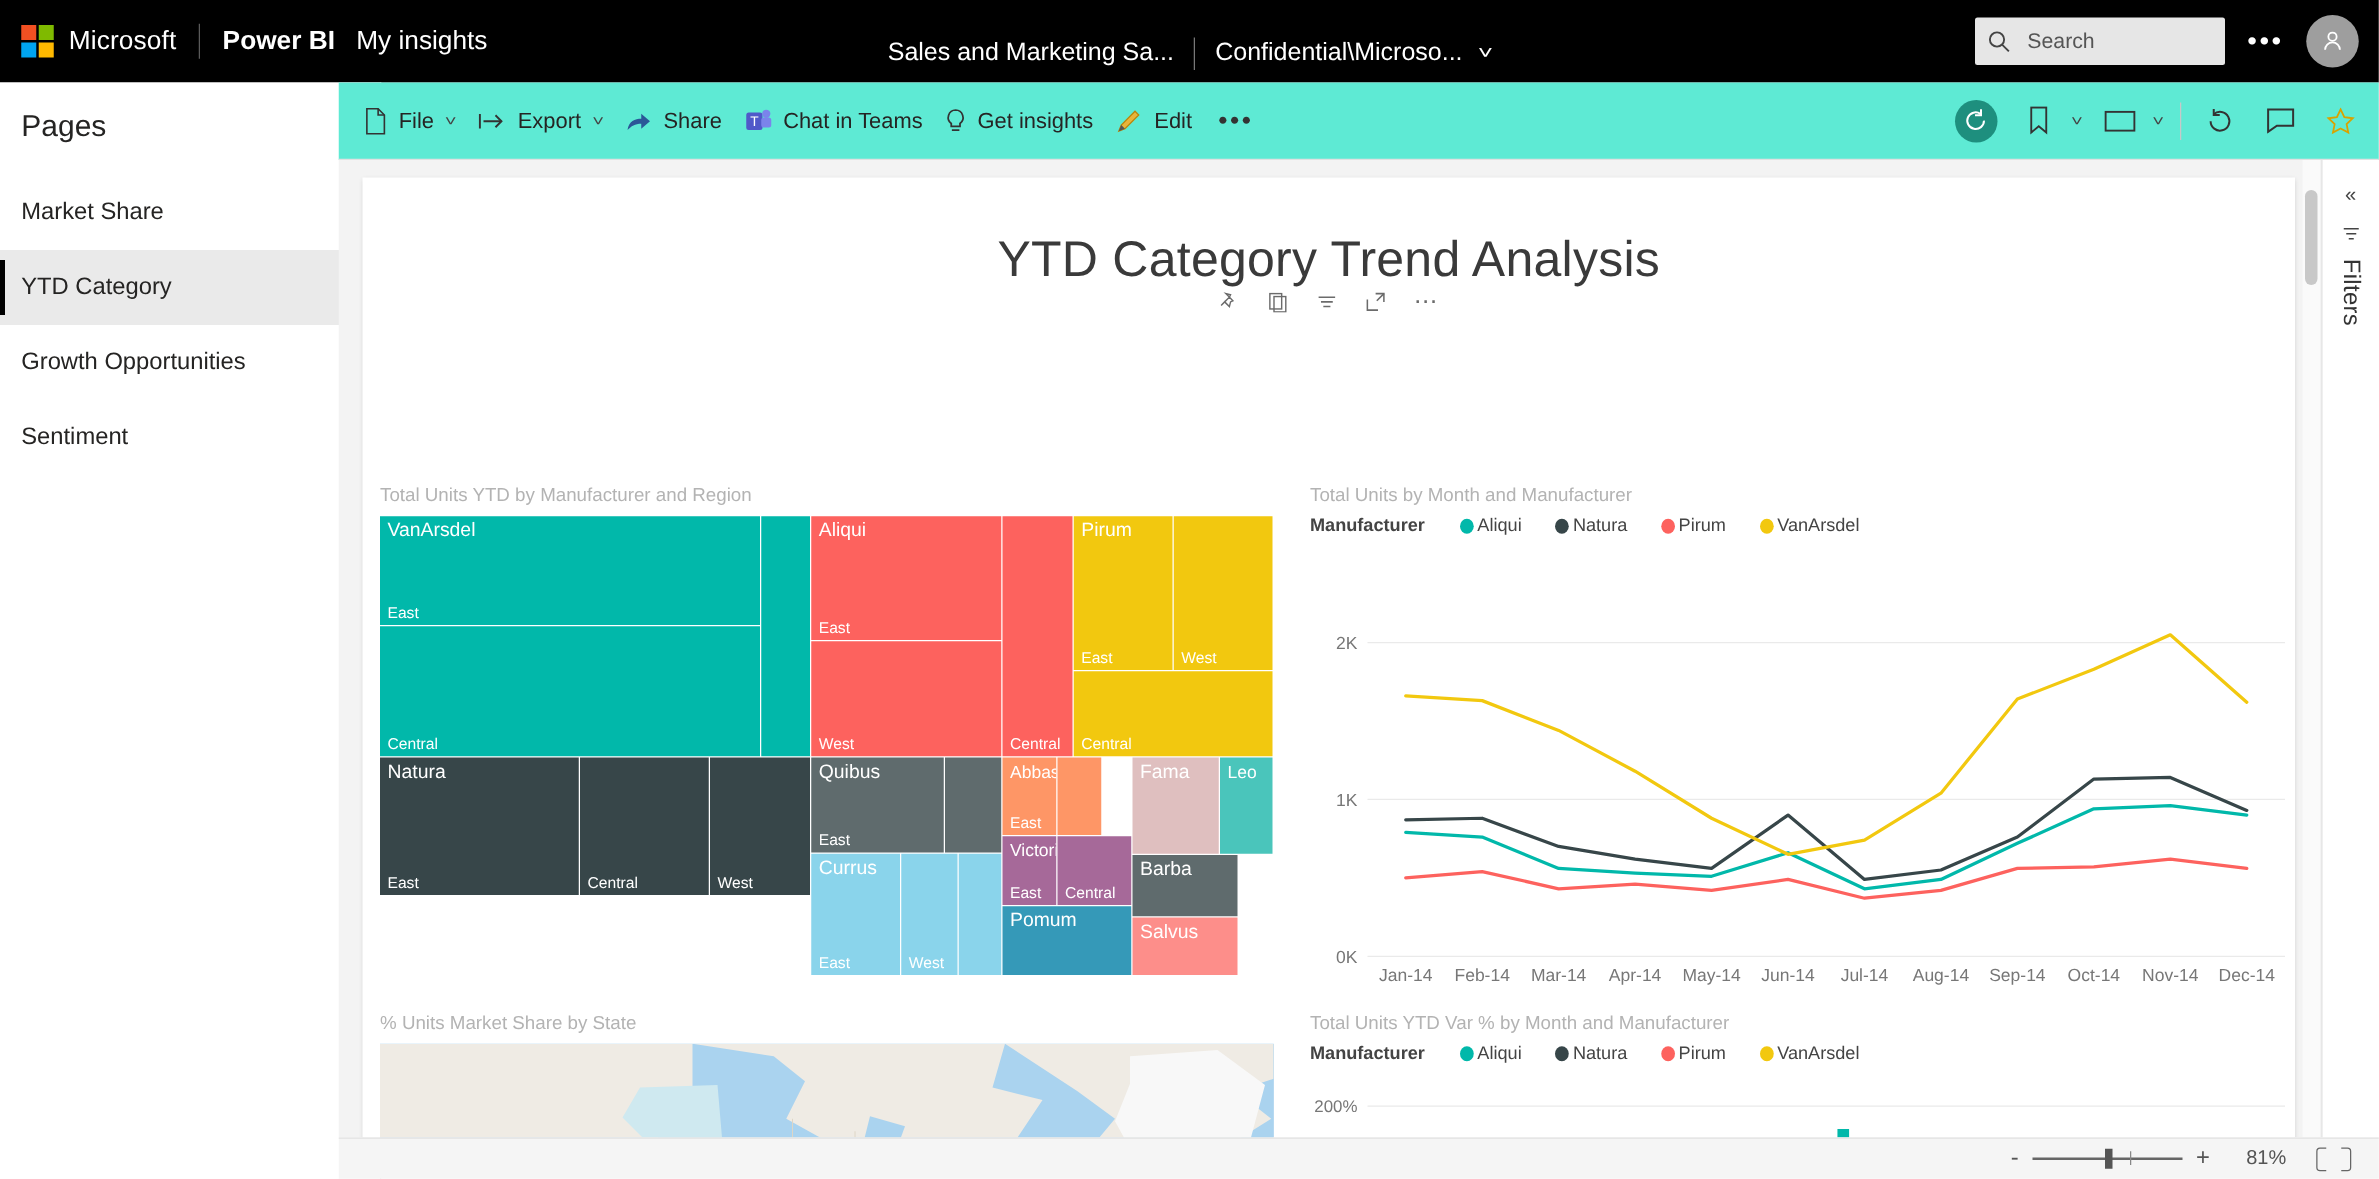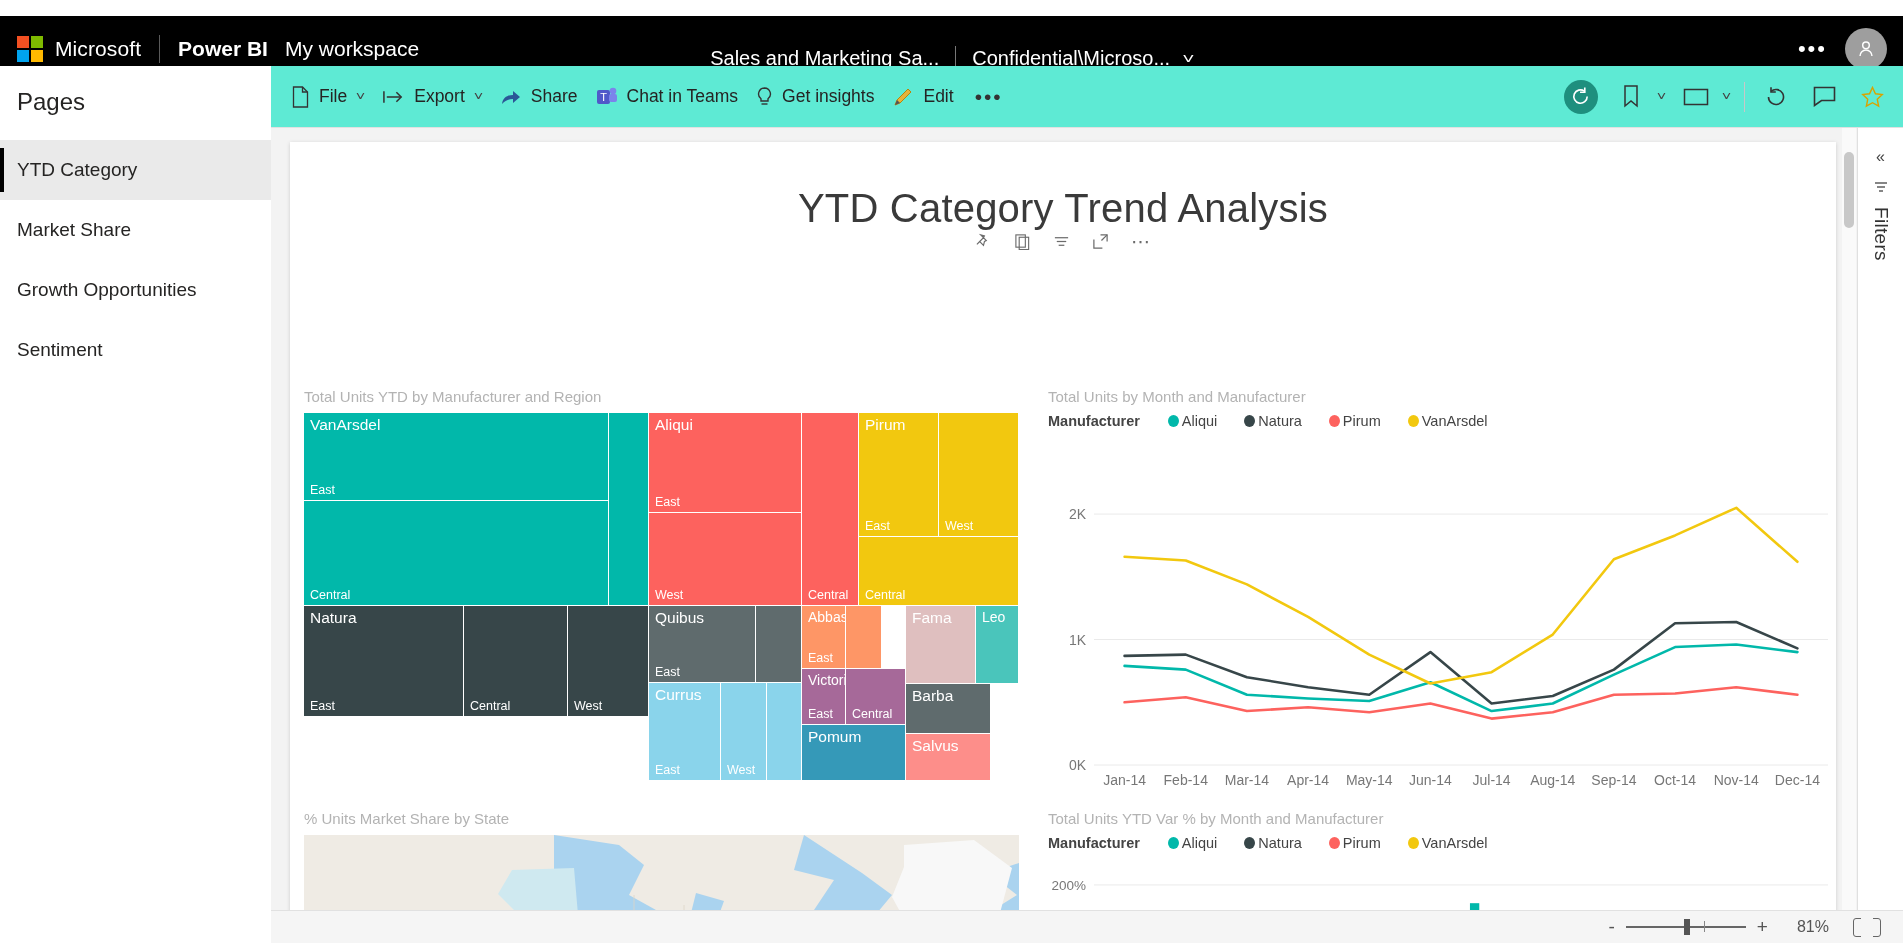--- a/index.html
+++ b/index.html
@@ -5,21 +5,21 @@
   * { box-sizing: border-box; margin: 0; padding: 0; }
   html, body {
     width: 1903px; height: 943px;
     font-family: "Liberation Sans", sans-serif;
     background: #ffffff;
     overflow: hidden;
   }
 
   
   .topbar {
-    position: absolute; top: 16px; left: 0; width: 1903px; height: 66px;
+    position: absolute; top: 0; left: 0; width: 1903px; height: 66px;
     background: #000000; display: flex; align-items: center;
   }
   .ms-logo { display: flex; flex-wrap: wrap; width: 26px; height: 26px; margin-left: 17px; }
   .ms-logo i { width: 12px; height: 12px; display: block; }
   .ms-logo i:nth-child(1) { background: #F25022; margin-right: 2px; margin-bottom: 2px; }
   .ms-logo i:nth-child(2) { background: #7FBA00; margin-bottom: 2px; }
   .ms-logo i:nth-child(3) { background: #00A4EF; margin-right: 2px; }
   .ms-logo i:nth-child(4) { background: #FFB900; }
   .ms-word { color: #fff; font-size: 21px; margin-left: 12px; letter-spacing: .1px; }
   .tb-sep { width: 1px; height: 28px; background: #5a5a5a; margin: 0 18px; }
@@ -186,51 +186,58 @@
 <div class="topbar">
   <div class="ms-logo">
       <i></i>
       <i></i>
       <i></i>
       <i></i>
     </div>
   <div class="ms-word">Microsoft</div>
   <div class="tb-sep"></div>
   <div class="pbi-name">Power BI</div>
-  <div class="ws-name">My workspace</div>
+  <div class="ws-name">My insights</div>
 
   <div class="center-title">
     <span class="rpt-name">Sales and Marketing Sa...</span>
     <span class="ct-sep"></span>
     <span class="sens-label">Confidential\Microso...</span>
     <span class="chev">˅</span>
   </div>
 
   <div class="topright">
+    <div class="searchbox">
+      <svg width="19" height="19" viewBox="0 0 20 20">
+          <circle cx="8" cy="8" r="6" stroke="#444" stroke-width="1.6" fill="none"></circle>
+          <line x1="12.5" y1="12.5" x2="18" y2="18" stroke="#444" stroke-width="1.6"></line>
+        </svg>
+      <span class="search-ph">Search</span>
+    </div>
     <div class="dots-btn">•••</div>
     <div class="avatar">
       <svg width="22" height="22" viewBox="0 0 24 24">
           <circle cx="12" cy="8" r="3.6" fill="none" stroke="#fff" stroke-width="1.6"></circle>
           <path d="M5.5 19.5a6.5 6.5 0 0 1 13 0" fill="none" stroke="#fff" stroke-width="1.6"></path>
         </svg>
     </div>
   </div>
 </div>
 
 <div class="pages">
   <div class="pages-head">
     <span class="pages-title">Pages</span>
     <span class="collapse-ic">«</span>
   </div>
   <div class="pages-list">
+    <div class="page-item">
+        <span>Market Share</span>
+      </div>
     <div class="page-item active">
         <span>YTD Category</span>
-      </div>
-    <div class="page-item">
-        <span>Market Share</span>
       </div>
     <div class="page-item">
         <span>Growth Opportunities</span>
       </div>
     <div class="page-item">
         <span>Sentiment</span>
       </div>
   </div>
 </div>
 

